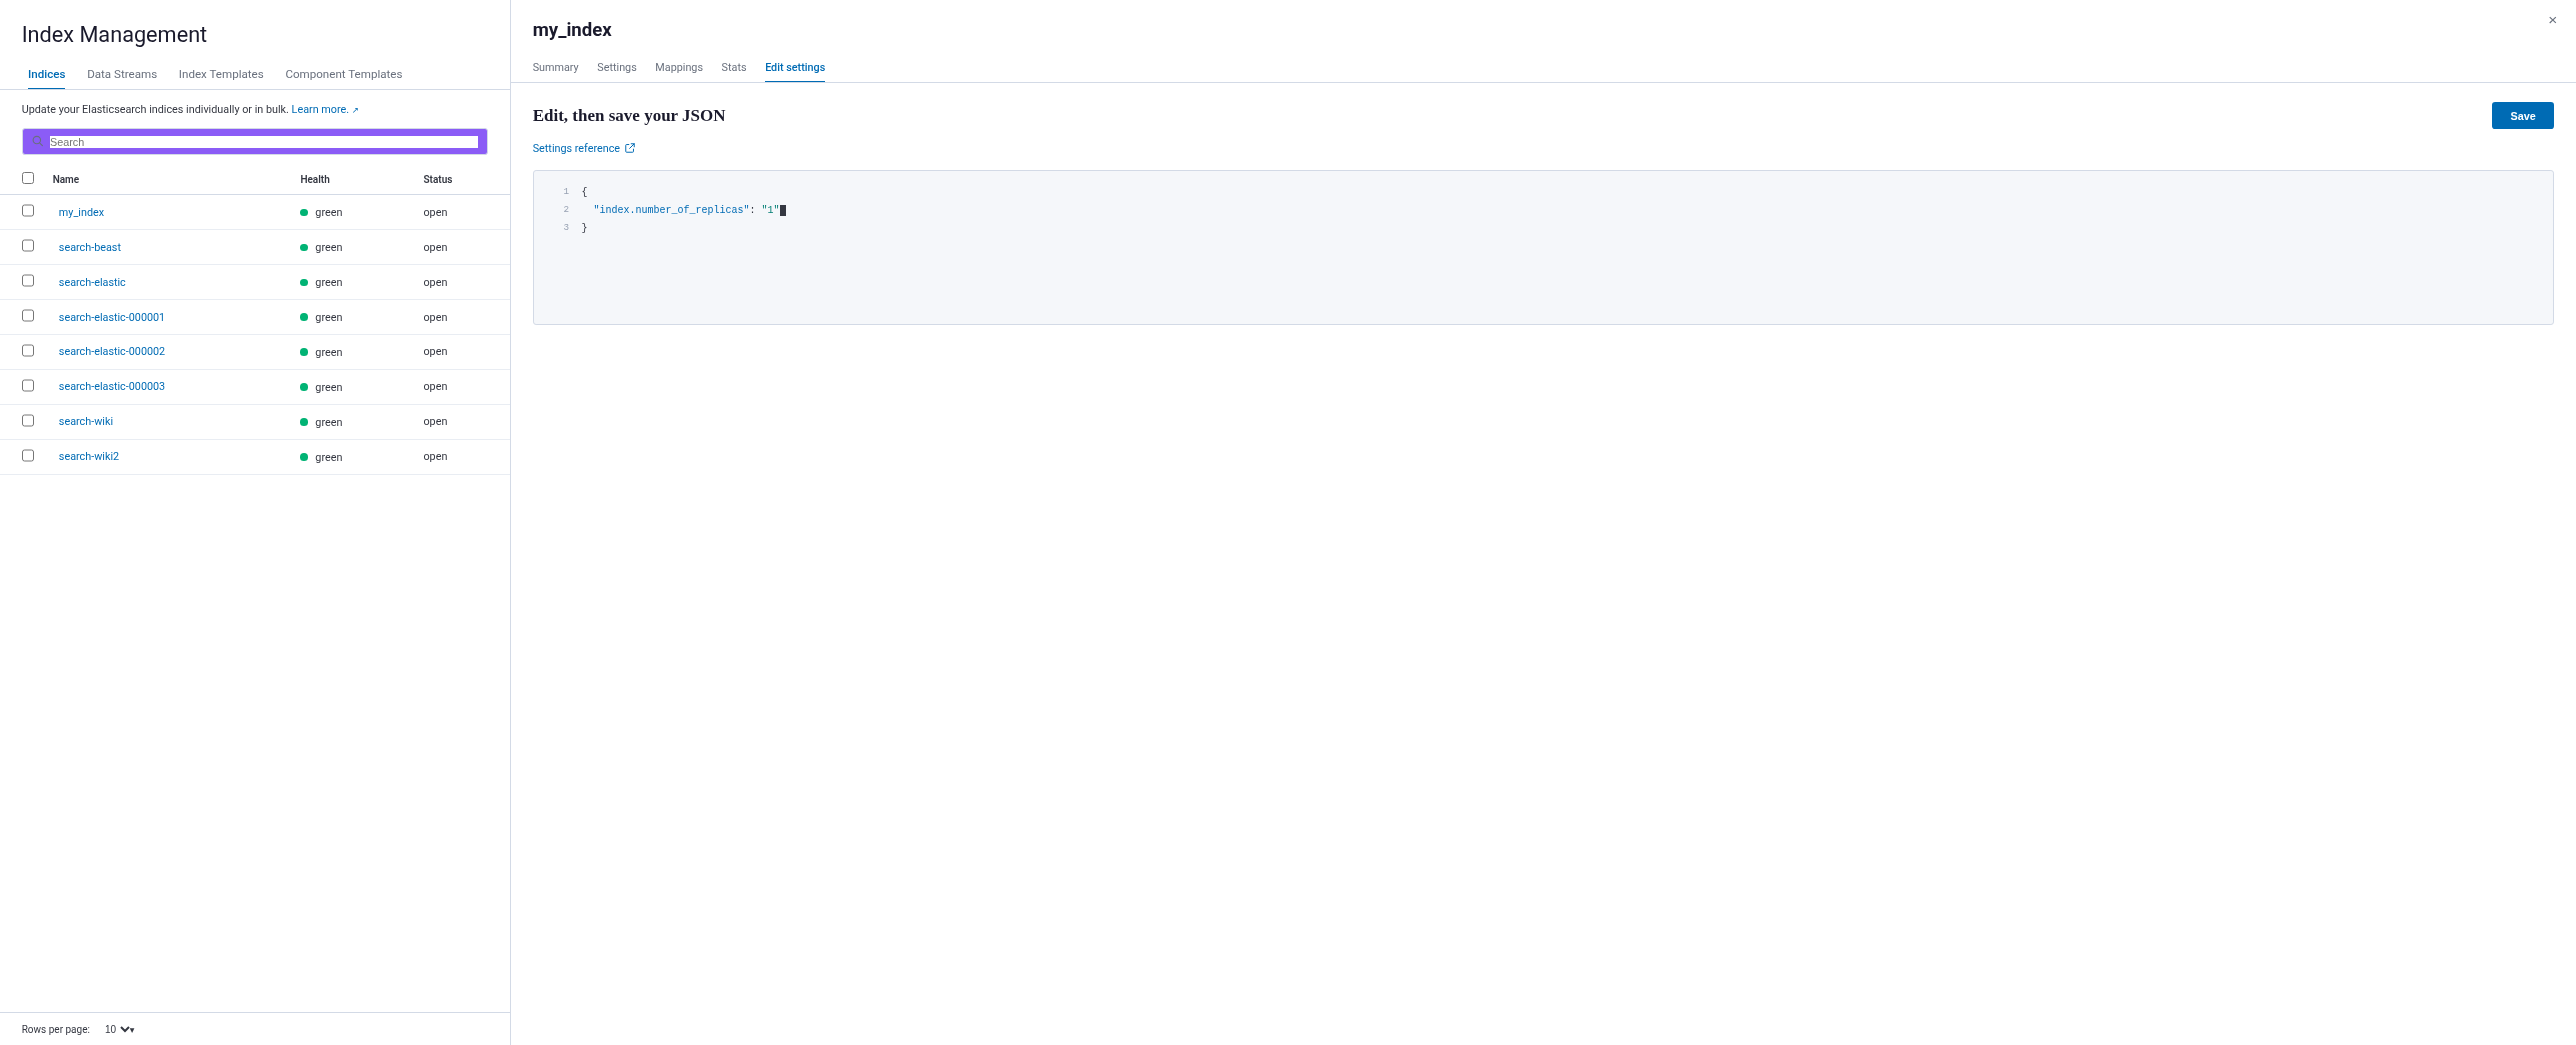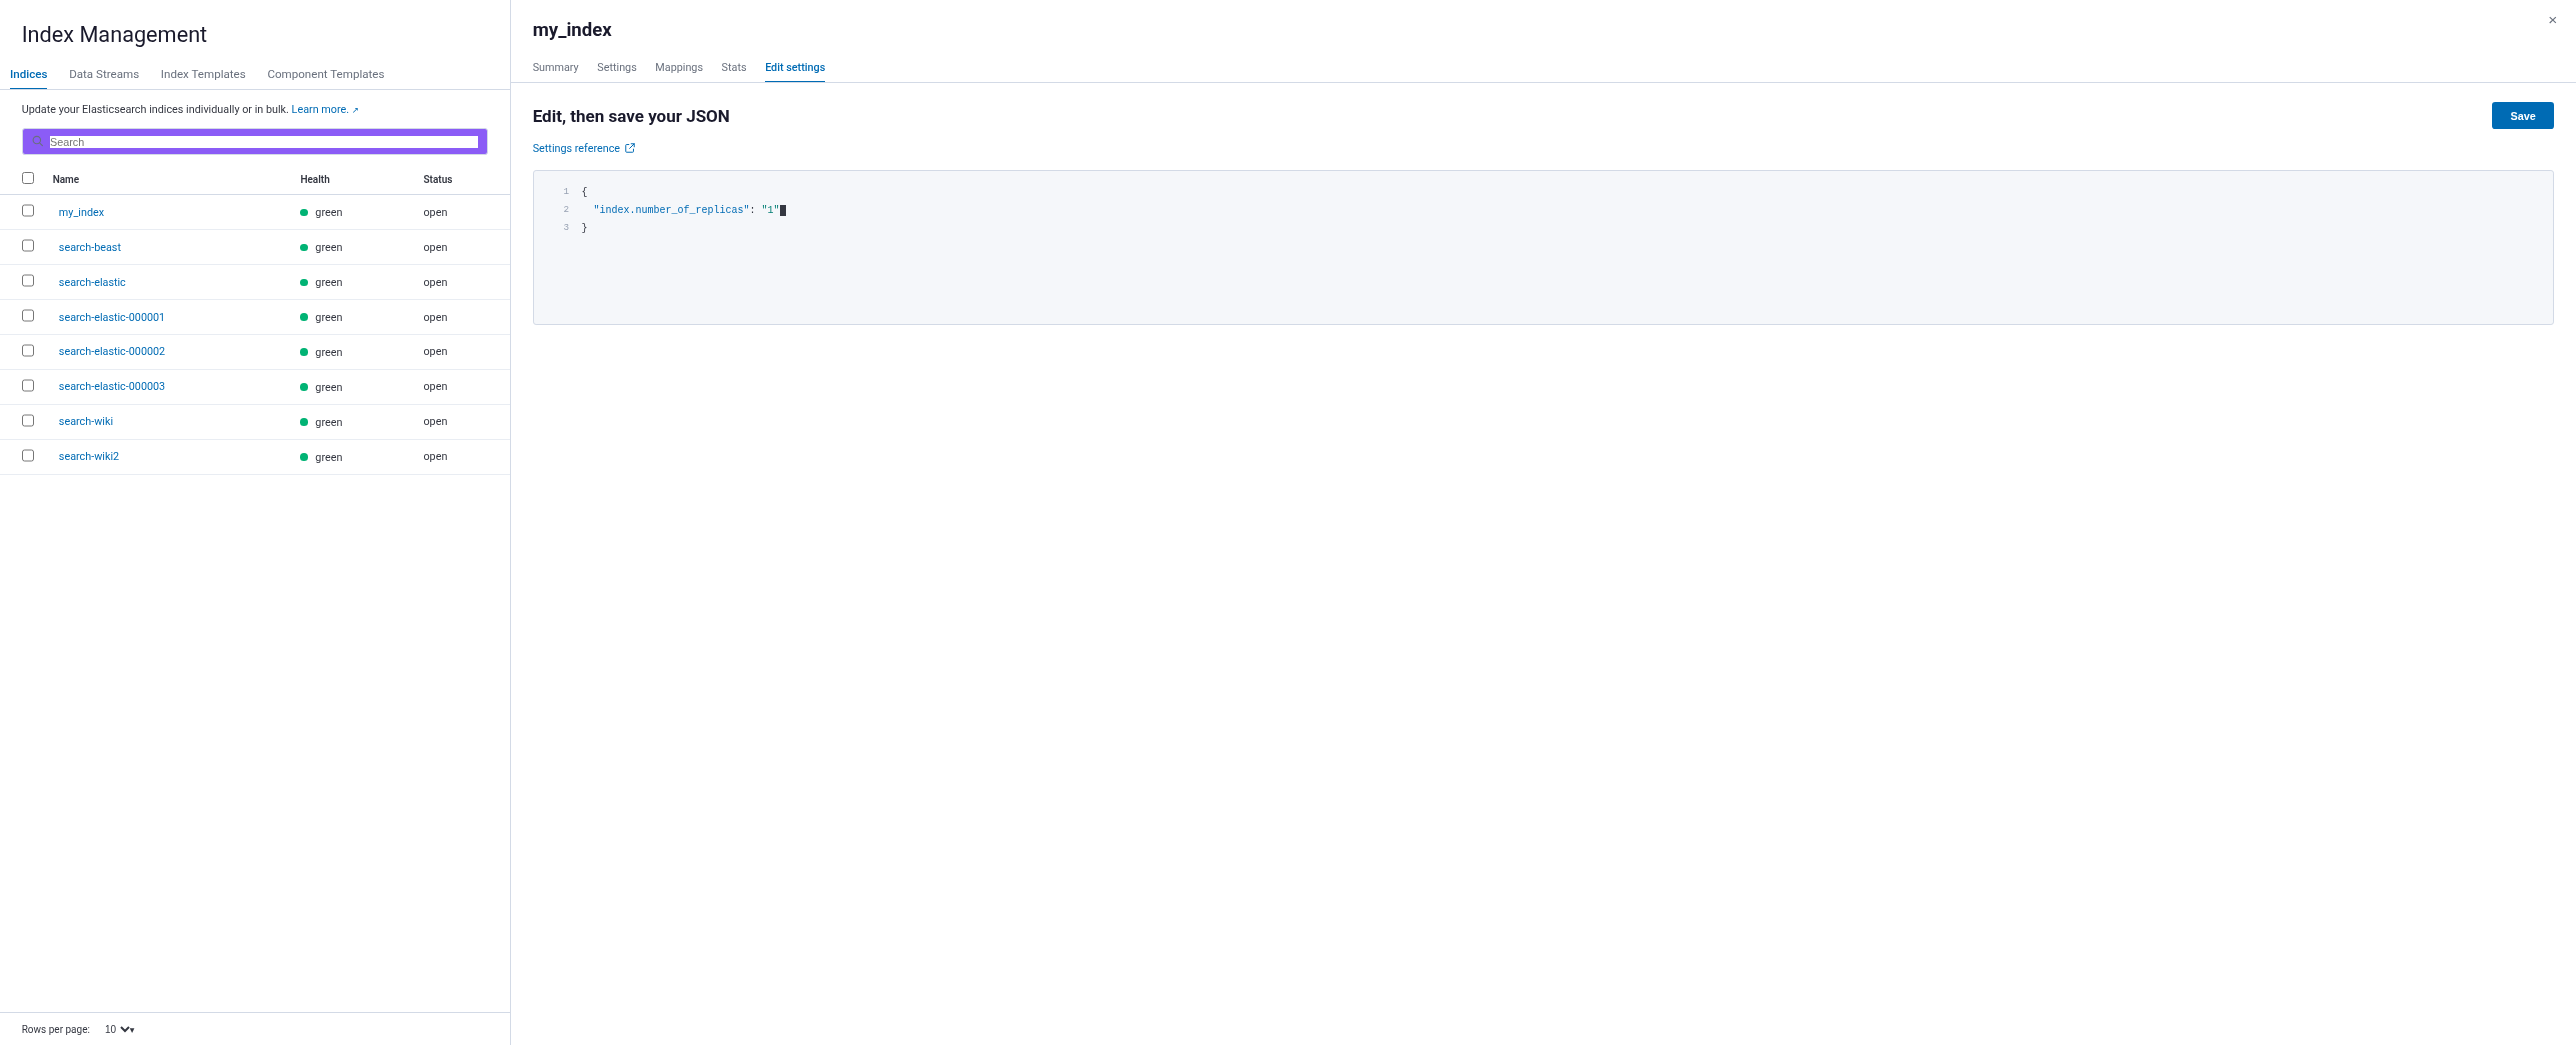--- a/index.html
+++ b/index.html
@@ -19,21 +19,21 @@
     .page-title {
       font-size: 21.7px;
       font-weight: 400;
       color: #1a1a2c;
       padding: 21.7px 21.7px 0 21.7px;
     }
 
     .nav-tabs {
       display: flex;
       gap: 0;
-      padding: 0 10px;
+      padding: 0 28px;
       border-bottom: 0.8px solid #d3dae6;
       margin-top: 12.4px;
     }
 
     .nav-tab {
       padding: 7.7px 0;
       margin-right: 21.7px;
       font-size: 11.6px;
       color: #69707d;
       cursor: pointer;
@@ -240,20 +240,21 @@
       display: flex;
       align-items: center;
       justify-content: space-between;
       margin-bottom: 12.4px;
     }
 
     .edit-title {
       font-size: 17px;
       font-weight: 700;
       color: #1a1a2c;
+      font-family: Liberation Serif, serif;
     }
 
     .save-button {
       background: #006bb4;
       color: #fff;
       border: none;
       border-radius: 3.1px;
       padding: 7.7px 18.6px;
       font-size: 10.8px;
       font-weight: 600;

